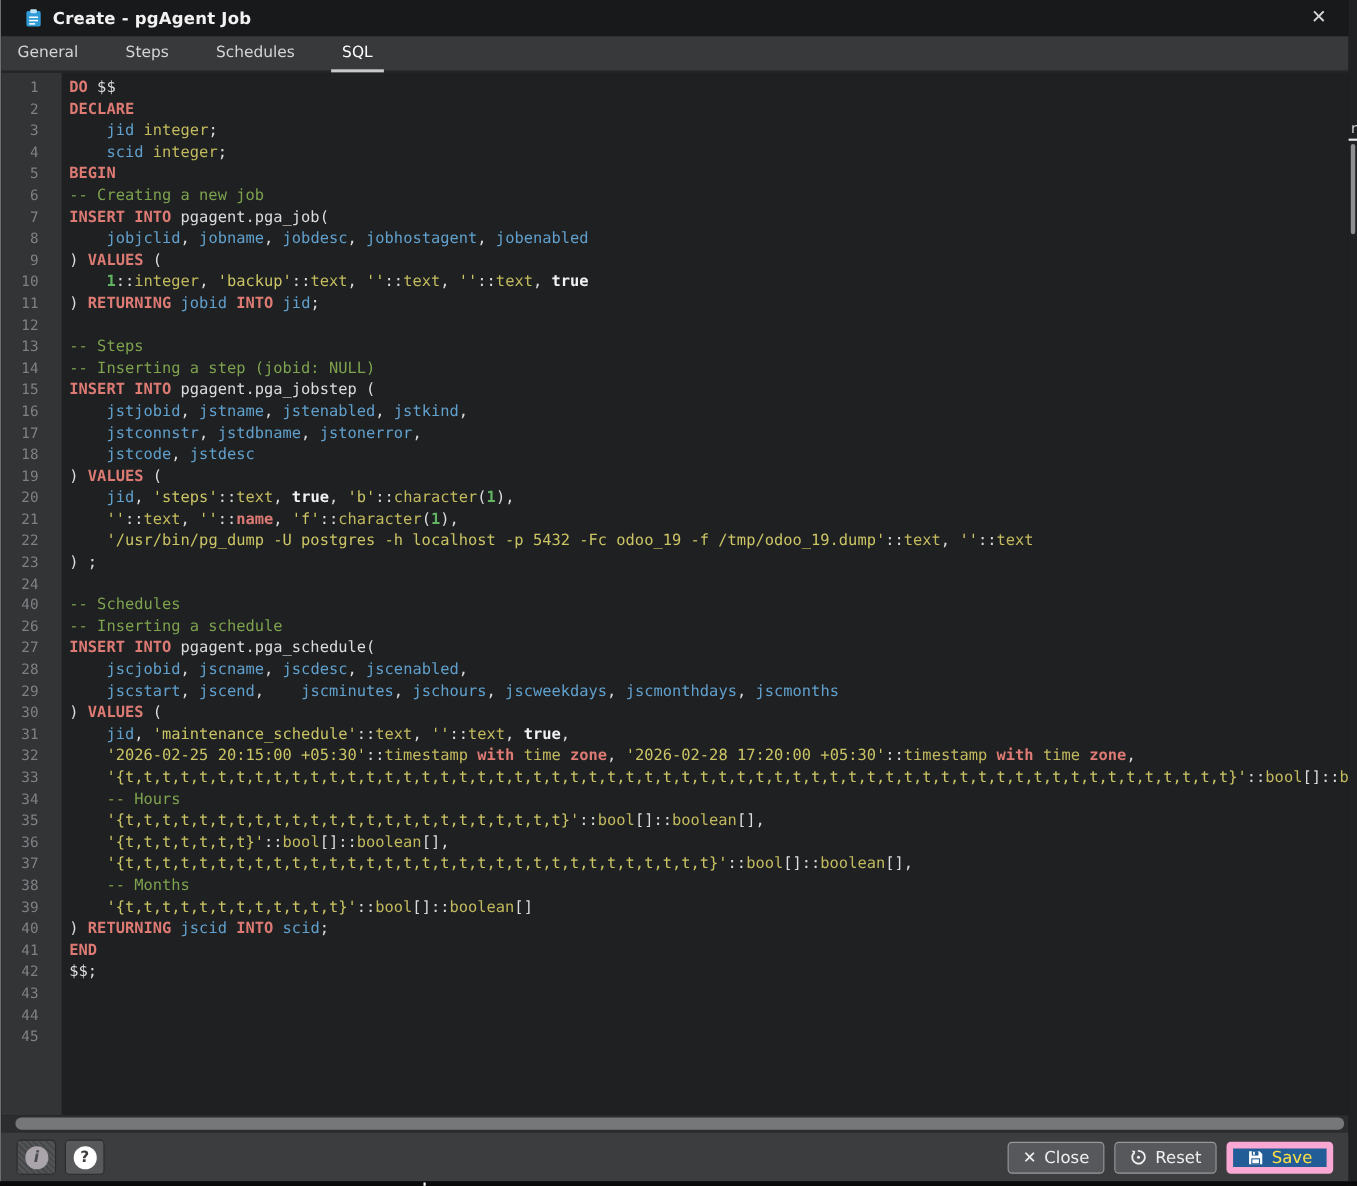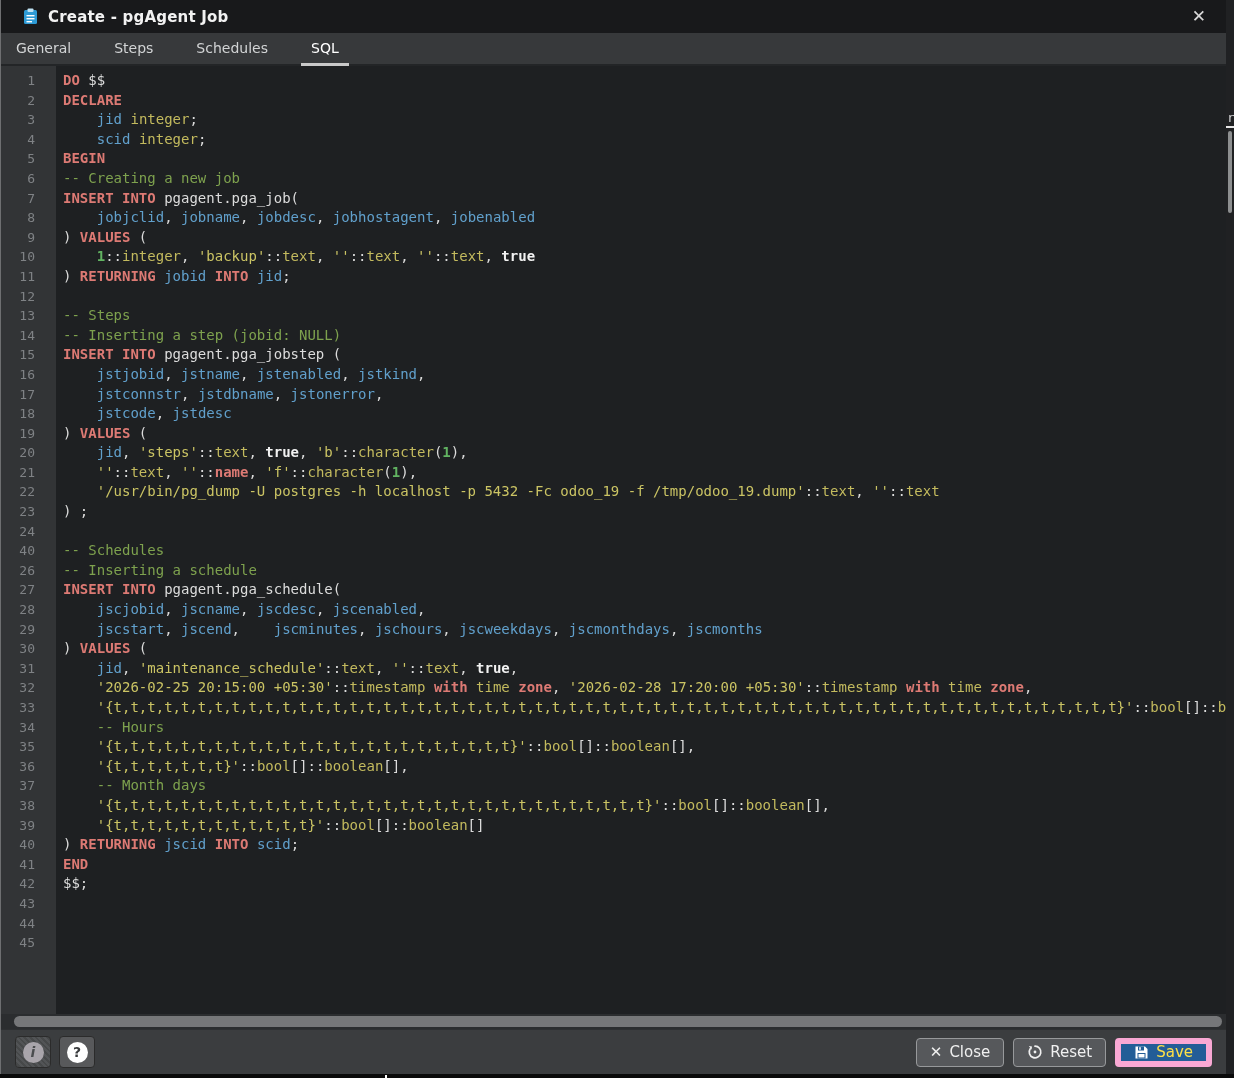--- a/index.html
+++ b/index.html
@@ -169,22 +169,22 @@
         <div class="cl"><span class="tk-kw">INSERT INTO</span><span class="tk-pl"> pgagent.pga_schedule(</span></div>
         <div class="cl"><span class="tk-pl">    </span><span class="tk-id">jscjobid</span><span class="tk-pl">, </span><span class="tk-id">jscname</span><span class="tk-pl">, </span><span class="tk-id">jscdesc</span><span class="tk-pl">, </span><span class="tk-id">jscenabled</span><span class="tk-pl">,</span></div>
         <div class="cl"><span class="tk-pl">    </span><span class="tk-id">jscstart</span><span class="tk-pl">, </span><span class="tk-id">jscend</span><span class="tk-pl">,    </span><span class="tk-id">jscminutes</span><span class="tk-pl">, </span><span class="tk-id">jschours</span><span class="tk-pl">, </span><span class="tk-id">jscweekdays</span><span class="tk-pl">, </span><span class="tk-id">jscmonthdays</span><span class="tk-pl">, </span><span class="tk-id">jscmonths</span></div>
         <div class="cl"><span class="tk-pl">) </span><span class="tk-kw">VALUES</span><span class="tk-pl"> (</span></div>
         <div class="cl"><span class="tk-pl">    </span><span class="tk-id">jid</span><span class="tk-pl">, </span><span class="tk-str">'maintenance_schedule'</span><span class="tk-pl">::</span><span class="tk-ty">text</span><span class="tk-pl">, </span><span class="tk-str">''</span><span class="tk-pl">::</span><span class="tk-ty">text</span><span class="tk-pl">, </span><span class="tk-bi">true</span><span class="tk-pl">,</span></div>
         <div class="cl"><span class="tk-pl">    </span><span class="tk-str">'2026-02-25 20:15:00 +05:30'</span><span class="tk-pl">::</span><span class="tk-ty">timestamp</span><span class="tk-pl"> </span><span class="tk-kw">with</span><span class="tk-pl"> </span><span class="tk-ty">time</span><span class="tk-pl"> </span><span class="tk-kw">zone</span><span class="tk-pl">, </span><span class="tk-str">'2026-02-28 17:20:00 +05:30'</span><span class="tk-pl">::</span><span class="tk-ty">timestamp</span><span class="tk-pl"> </span><span class="tk-kw">with</span><span class="tk-pl"> </span><span class="tk-ty">time</span><span class="tk-pl"> </span><span class="tk-kw">zone</span><span class="tk-pl">,</span></div>
         <div class="cl"><span class="tk-pl">    </span><span class="tk-str">'{t,t,t,t,t,t,t,t,t,t,t,t,t,t,t,t,t,t,t,t,t,t,t,t,t,t,t,t,t,t,t,t,t,t,t,t,t,t,t,t,t,t,t,t,t,t,t,t,t,t,t,t,t,t,t,t,t,t,t,t}'</span><span class="tk-pl">::</span><span class="tk-ty">bool</span><span class="tk-pl">[]::</span><span class="tk-ty">boolean</span></div>
         <div class="cl"><span class="tk-pl">    </span><span class="tk-com">-- Hours</span></div>
         <div class="cl"><span class="tk-pl">    </span><span class="tk-str">'{t,t,t,t,t,t,t,t,t,t,t,t,t,t,t,t,t,t,t,t,t,t,t,t}'</span><span class="tk-pl">::</span><span class="tk-ty">bool</span><span class="tk-pl">[]::</span><span class="tk-ty">boolean</span><span class="tk-pl">[],</span></div>
         <div class="cl"><span class="tk-pl">    </span><span class="tk-str">'{t,t,t,t,t,t,t}'</span><span class="tk-pl">::</span><span class="tk-ty">bool</span><span class="tk-pl">[]::</span><span class="tk-ty">boolean</span><span class="tk-pl">[],</span></div>
-        <div class="cl"><span class="tk-pl">    </span><span class="tk-com">-- Month days</span></div>
         <div class="cl"><span class="tk-pl">    </span><span class="tk-str">'{t,t,t,t,t,t,t,t,t,t,t,t,t,t,t,t,t,t,t,t,t,t,t,t,t,t,t,t,t,t,t,t}'</span><span class="tk-pl">::</span><span class="tk-ty">bool</span><span class="tk-pl">[]::</span><span class="tk-ty">boolean</span><span class="tk-pl">[],</span></div>
+        <div class="cl"><span class="tk-pl">    </span><span class="tk-com">-- Months</span></div>
         <div class="cl"><span class="tk-pl">    </span><span class="tk-str">'{t,t,t,t,t,t,t,t,t,t,t,t}'</span><span class="tk-pl">::</span><span class="tk-ty">bool</span><span class="tk-pl">[]::</span><span class="tk-ty">boolean</span><span class="tk-pl">[]</span></div>
         <div class="cl"><span class="tk-pl">) </span><span class="tk-kw">RETURNING</span><span class="tk-pl"> </span><span class="tk-id">jscid</span><span class="tk-pl"> </span><span class="tk-kw">INTO</span><span class="tk-pl"> </span><span class="tk-id">scid</span><span class="tk-pl">;</span></div>
         <div class="cl"><span class="tk-kw">END</span></div>
         <div class="cl"><span class="tk-pl">$$;</span></div>
       </div>
   </div>
 
   <div class="hscroll">
     <div class="hthumb"></div>
   </div>

